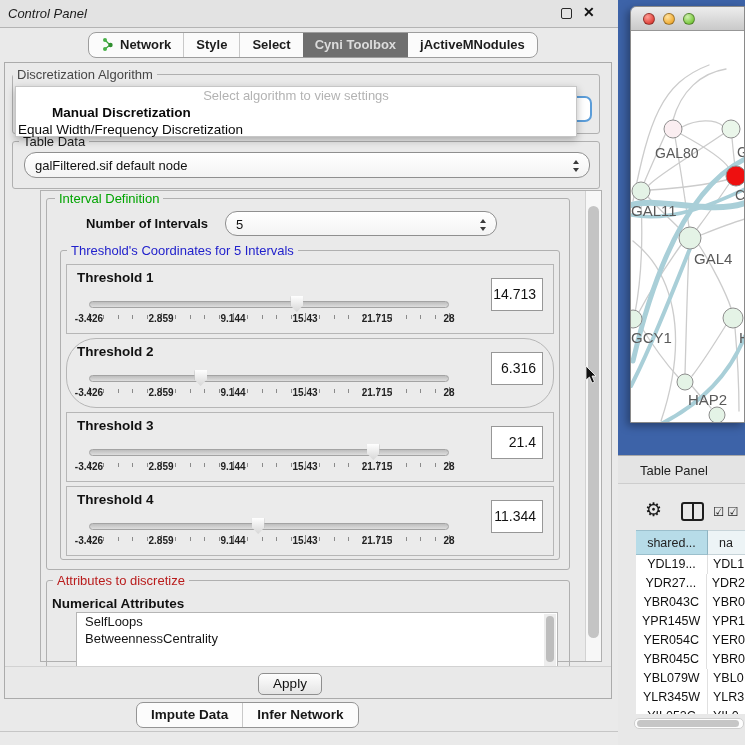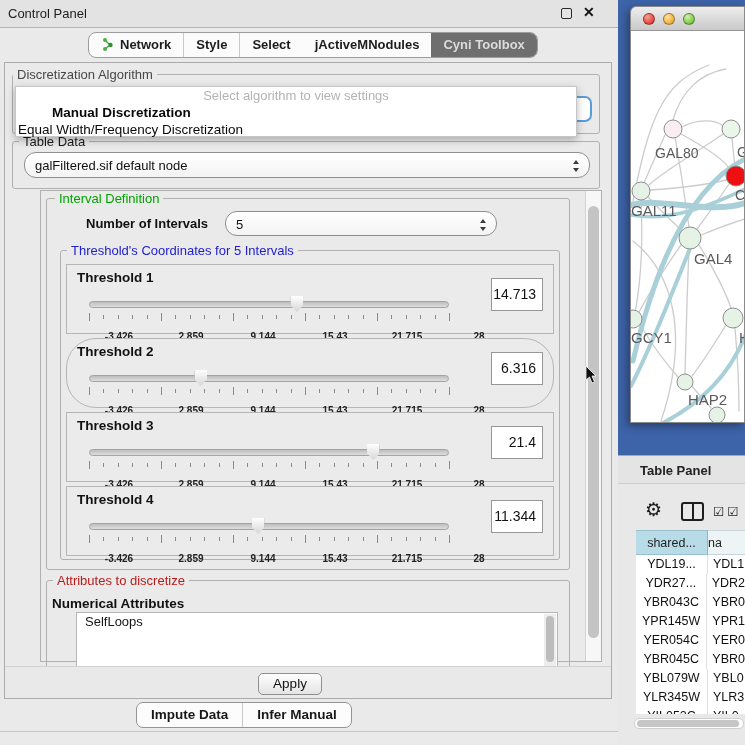--- a/index.html
+++ b/index.html
@@ -3,21 +3,21 @@
 <meta charset="utf-8">
 <style>
   * { margin:0; padding:0; box-sizing:border-box; }
   html,body { width:745px; height:745px; overflow:hidden; }
   body { font-family:"Liberation Sans", sans-serif; background:#eaeaea; position:relative; }
   .abs { position:absolute; }
 
   
   #control-panel { left:0; top:0; width:618px; height:745px; background:#eaeaea; }
   #cp-titlebar { left:0; top:0; width:618px; height:28px; background:#e3e3e3; border-bottom:1px solid #b4b4b4; }
-  #cp-title { left:8px; top:6px; font-size:13px; color:#1d1d1d; }
+  #cp-title { left:8px; top:6px; font-size:13px; color:#1d1d1d;font-style:italic; }
   #float-icon { left:561px; top:8px; width:11px; height:11px; border:1.5px solid #2a2a2a; border-radius:2px; }
   #close-icon { left:583px; top:4px; font-size:14px; font-weight:bold; color:#111; }
 
   #top-tabbar { left:88px; top:32px; height:26px; display:flex; border:1px solid #9d9d9d; border-radius:8px; background:#fbfbfb; overflow:hidden; }
   .ttab { padding:4px 12px 0 12px; font-size:13px; font-weight:600; color:#1c1c1c; white-space:nowrap; border-left:1px solid #c9c9c9; display:flex; gap:6px; }
   .ttab:first-child { border-left:none; }
   .ttab.sel { background:#6f6f6f; color:#dcdcdc; border-left:none; }
   .ttab.after-sel { border-left:none; }
 
   #content-border { left:4px; top:62px; width:608px; height:637px; border:1px solid #ababab; }
@@ -59,21 +59,21 @@
   .slider { position:absolute; left:22px; top:28px; width:360px; height:40px; }
   .track { position:absolute; left:0; top:8px; width:100%; height:7px; border-radius:4px; background:linear-gradient(#bdbdbd,#dedede); border:1px solid #a3a3a3; }
   .thumb { position:absolute; top:3px; width:13px; height:16px; transform:translateX(-50%);
            background:linear-gradient(#fefefe,#d6d6d6);
            clip-path:polygon(0 0,100% 0,100% 58%,50% 100%,0 58%);
            filter:drop-shadow(0 0 1px #777); }
   .ticks { position:absolute; left:0; top:19px; width:100%; height:9px; }
   .ticks i { position:absolute; width:1px; background:#8a8a8a; }
   .ticks i.mn { top:3px; height:4px; }
   .ticks i.mj { top:1px; height:8px; }
-  .ticklabels { position:absolute; left:0; top:38px; width:100%; height:12px;margin-left:30px; }
+  .ticklabels { position:absolute; left:0; top:20px; width:100%; height:12px; }
   .ticklabels span { position:absolute; transform:translateX(-50%); font-size:10px; font-weight:bold; color:#222; white-space:nowrap; }
   .vbox { position:absolute; right:10px; top:13px; width:52px; height:33px; background:#fff; border:1px solid #979797; font-size:14px; color:#111; text-align:right; line-height:31px; padding-right:6px; }
 
   #attr-group { left:46px; top:580px; width:524px; height:110px; }
   #attr-legend { left:6px; color:#b91c1c; }
   #numattr-label { left:52px; top:596px; font-size:13.5px; font-weight:bold; color:#111; }
   #attr-list { left:76px; top:612px; width:482px; height:56px; background:#fff; border:1px solid #b5b5b5; overflow:hidden; }
   .attr-item { height:17px; line-height:17px; padding-left:8px; font-size:13px; color:#151515; }
   #attr-scroll { position:absolute; right:1px; top:1px; width:12px; height:53px; background:#ededed; }
   #attr-thumb { position:absolute; left:2px; top:2px; width:8px; height:46px; background:#bdbdbd; border-radius:4px; }
@@ -90,32 +90,32 @@
   
   #desktop { left:618px; top:0; width:127px; height:745px; background:#3d63a8; }
   #net-window { left:630px; top:6px; width:115px; height:417px; border:1px solid #8a8a8a; border-radius:6px 0 0 0; box-shadow:-3px 3px 8px rgba(0,0,0,.35); overflow:hidden; }
   #net-titlebar { position:absolute; left:0; top:0; width:100%; height:24px; background:linear-gradient(#ededed,#c9c9c9); border-bottom:1px solid #979797; }
   .light { position:absolute; top:6px; width:12px; height:12px; border-radius:50%; border:0.5px solid rgba(0,0,0,.35); }
   #light-red   { left:12px; background:radial-gradient(circle at 35% 30%, #ff9d96, #e0443c 70%); }
   #light-yellow{ left:32px; background:radial-gradient(circle at 35% 30%, #ffe2a0, #f0ad36 70%); }
   #light-green { left:52px; background:radial-gradient(circle at 35% 30%, #d0f0b0, #7bc940 70%); }
   #net-content { position:absolute; left:0; top:24px; width:115px; height:392px; background:#fff; }
 
-  #tp-header { left:618px; top:455px; width:127px; height:29px; background:#e4e4e4; border-top:1px solid #a8a8a8; border-bottom:1px solid #cdcdcd;font-weight:bold; }
+  #tp-header { left:618px; top:455px; width:127px; height:29px; background:#e4e4e4; border-top:1px solid #a8a8a8; border-bottom:1px solid #cdcdcd; }
   #tp-title { left:22px; top:7px; font-size:13px; color:#222; }
   #tp-body { left:618px; top:484px; width:127px; height:261px; background:#e8e8e8; }
   #gear-icon { left:645px; top:498px; font-size:19px; color:#1a1a1a; }
   #cols-icon { left:681px; top:502px; width:23px; height:19px; border:2px solid #1d1d1d; border-radius:3px; }
   #cols-icon:before { content:""; position:absolute; left:50%; top:0; width:2px; height:100%; background:#1d1d1d; transform:translateX(-1px); }
   #check-icons { left:713px; top:504px; font-size:12.5px; color:#222; letter-spacing:3px; }
 
   #tp-table { left:636px; top:530px; width:109px; height:184px; background:#fff; overflow:hidden; }
   #tp-headrow { display:flex; height:25px; }
   #tp-col1 { width:72px; background:#b7dce8; border-right:1px solid #8fb4c2; border-top:1px solid #9bbfcc; border-bottom:1px solid #9bbfcc; font-size:12.5px; color:#222; text-align:center; line-height:24px; }
-  #tp-col2 { flex:1; background:#edf4f6; border-top:1px solid #c7d4d9; border-bottom:1px solid #c7d4d9; font-size:12.5px; color:#222; text-align:left; padding-right:1px; line-height:24px; }
+  #tp-col2 { flex:1; background:#edf4f6; border-top:1px solid #c7d4d9; border-bottom:1px solid #c7d4d9; font-size:12.5px; color:#222; text-align:center; padding-right:1px; line-height:24px; }
   .tp-row { display:flex; height:19px; }
   .tp-c1 { width:72px; border-right:1px solid #e0e0e0; font-size:12.5px; color:#101010; text-align:center; line-height:19px; }
   .tp-c2 { flex:1; padding-left:5px; font-size:12.5px; color:#101010; line-height:19px; }
   #tp-hscroll { left:634px; top:718px; width:110px; height:11px; background:#fdfdfd; border:1px solid #cfcfcf; border-radius:5px; }
   #tp-hthumb { left:2px; top:1px; width:102px; height:7px; background:#c6c6c6; border-radius:4px; }
 
   #cursor { left:585px; top:366px; z-index:99; }
 </style>
 </head>
 <body>
@@ -137,25 +137,25 @@
         <circle cx="9.5" cy="8" r="2.2" fill="#2f8f2f"></circle>
       </svg>
       <span>Network</span>
     </div>
     <div class="ttab">
         <span>Style</span>
       </div>
     <div class="ttab">
         <span>Select</span>
       </div>
+    <div class="ttab sel">
+        <span>Cyni Toolbox</span>
+      </div>
     <div class="ttab after-sel">
         <span>jActiveMNodules</span>
-      </div>
-    <div class="ttab sel">
-        <span>Cyni Toolbox</span>
       </div>
   </div>
 
   <div id="content-border" class="abs"></div>
 
   <div id="algo-group" class="abs group">
     <div id="algo-legend" class="legend">Discretization Algorithm</div>
   </div>
   <div id="algo-combo-fragment" class="abs"></div>
 
@@ -369,33 +369,34 @@
       </div>
     </div>
 
   <div id="attr-group" class="abs group">
     <div id="attr-legend" class="legend">Attributes to discretize</div>
   </div>
   <div id="numattr-label" class="abs">Numerical Attributes</div>
   <div id="attr-list" class="abs">
     <div class="items">
         <div class="attr-item">SelfLoops</div>
+        <div class="attr-item">BetweennessCentrality</div>
       </div>
     <div id="attr-scroll">
         <div id="attr-thumb"></div>
       </div>
   </div>
 
   <div id="apply-strip" class="abs">
     <div id="apply-btn" class="abs">Apply</div>
   </div>
 
   <div id="bottom-tabbar">
     <div class="btab">Impute Data</div>
-    <div class="btab">Infer Manual</div>
+    <div class="btab">Infer Network</div>
   </div>
   <div id="cp-divider" class="abs"></div>
 </div>
 
 <div id="desktop" class="abs"></div>
 
 <div id="net-window" class="abs">
   <div id="net-titlebar">
     <div class="light" id="light-red"></div>
     <div class="light" id="light-yellow"></div>

